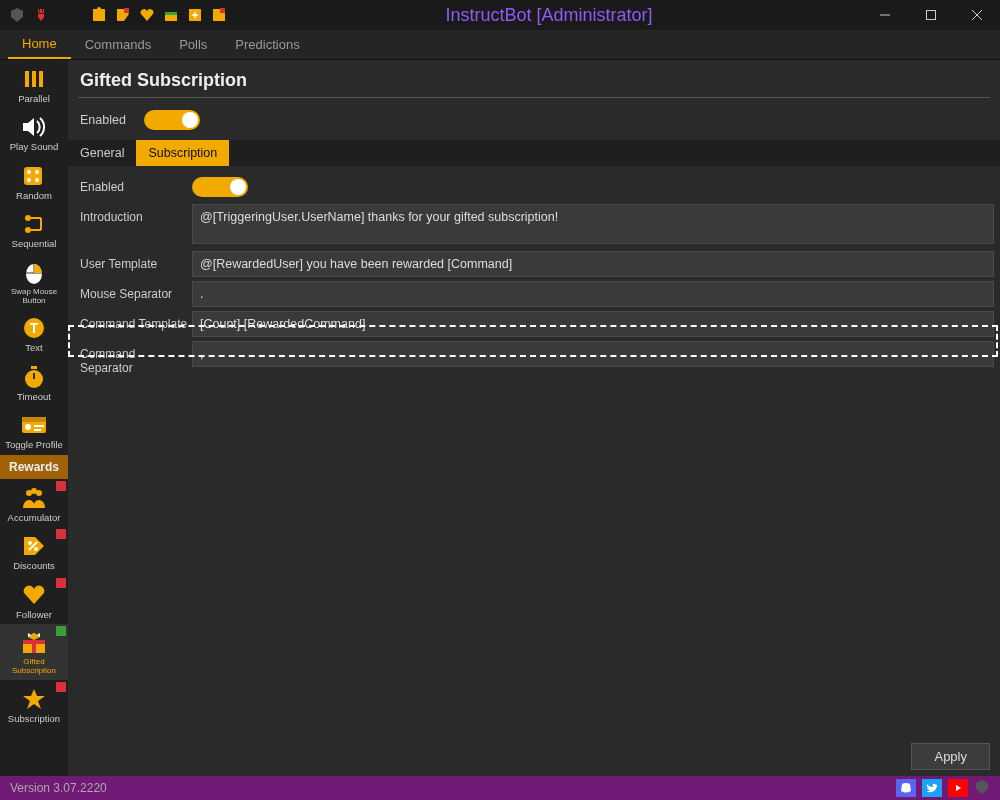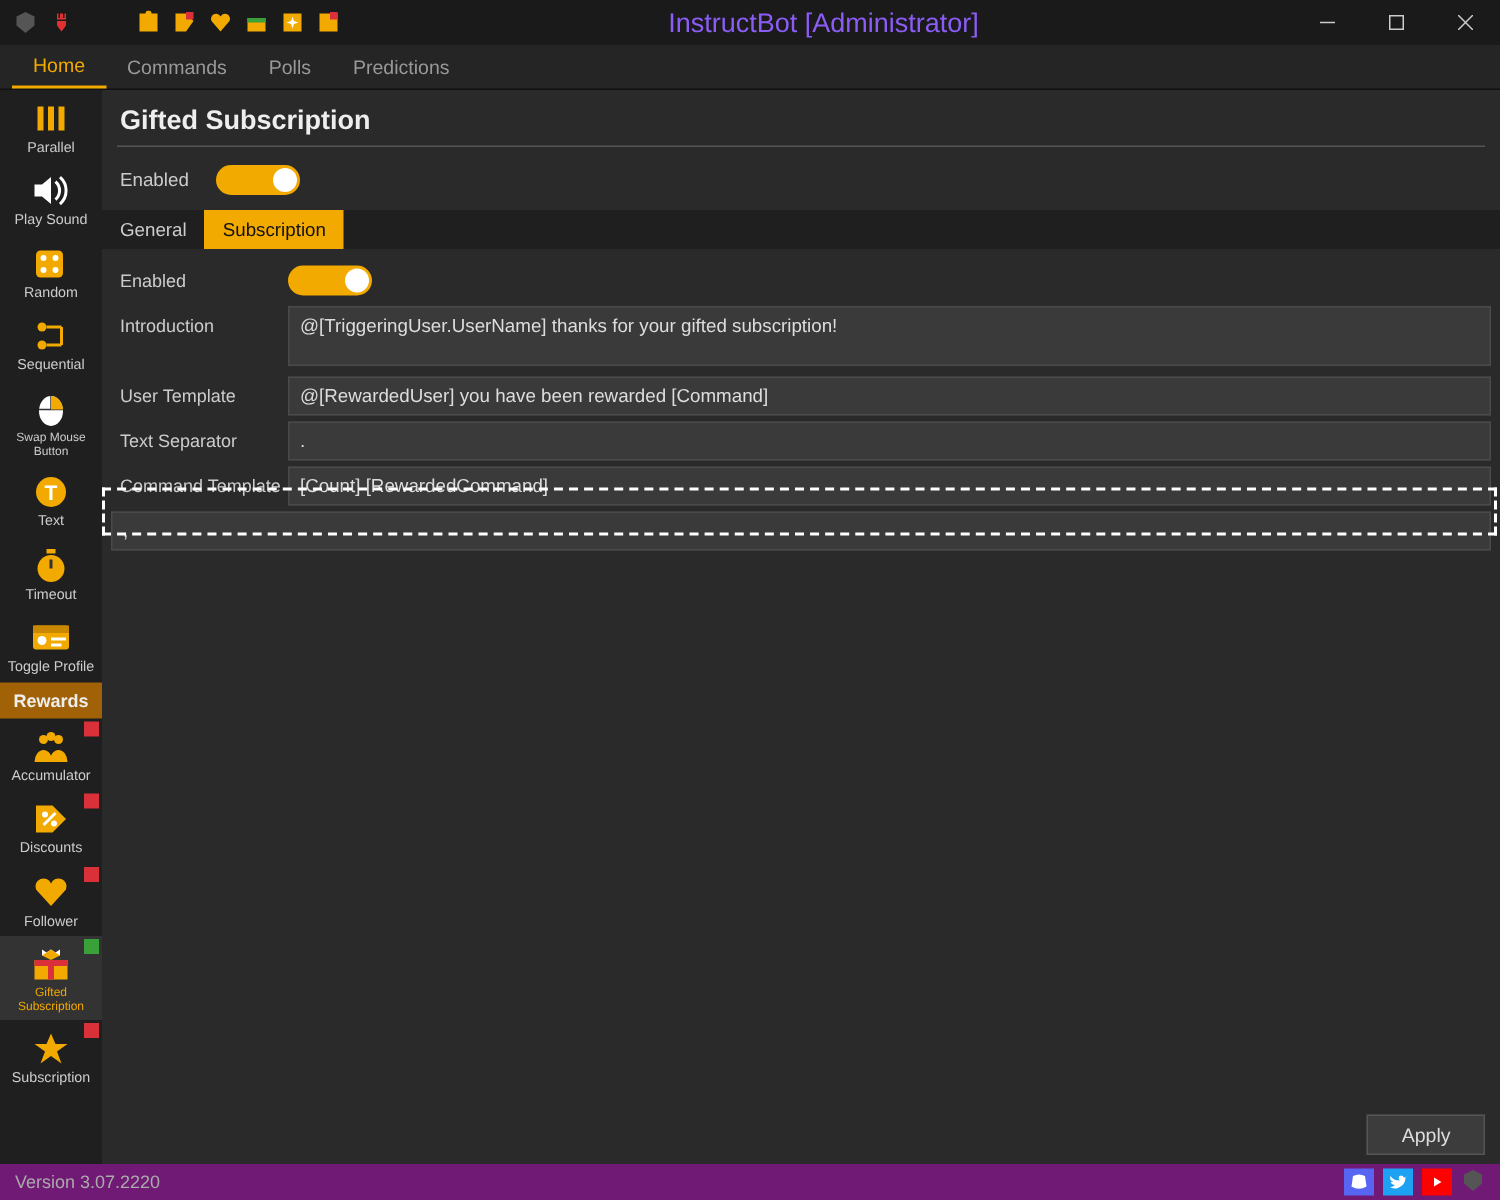--- a/index.html
+++ b/index.html
@@ -336,28 +336,29 @@
       </div>
       <div class="form-row">
         <div class="form-label">Introduction</div>
         <div class="form-field"><textarea style="">@[TriggeringUser.UserName] thanks for your gifted subscription!</textarea></div>
       </div>
       <div class="form-row">
         <div class="form-label">User Template</div>
         <div class="form-field"><input value="@[RewardedUser] you have been rewarded [Command]" style=""></div>
       </div>
       <div class="form-row">
-        <div class="form-label">Text Separator</div>
+        <div class="form-label">Mouse Separator</div>
         <div class="form-field"><input value="." style=""></div>
       </div>
       <div class="form-row" id="cmd-tmpl-row">
         <div class="form-label">Command Template</div>
         <div class="form-field"><input value="[Count] [RewardedCommand]" style=""></div>
       </div>
       <div class="form-row">
+        <div class="form-label">Command Separator</div>
         <div class="form-field"><input value="," style=""></div>
       </div>
     </div>
 
     <div class="dashed-highlight" id="dash-box" style="top: 265px; height: 32px;"></div>
 
     <div class="apply-row">
       <button class="apply-btn">Apply</button>
     </div>
   </div>

